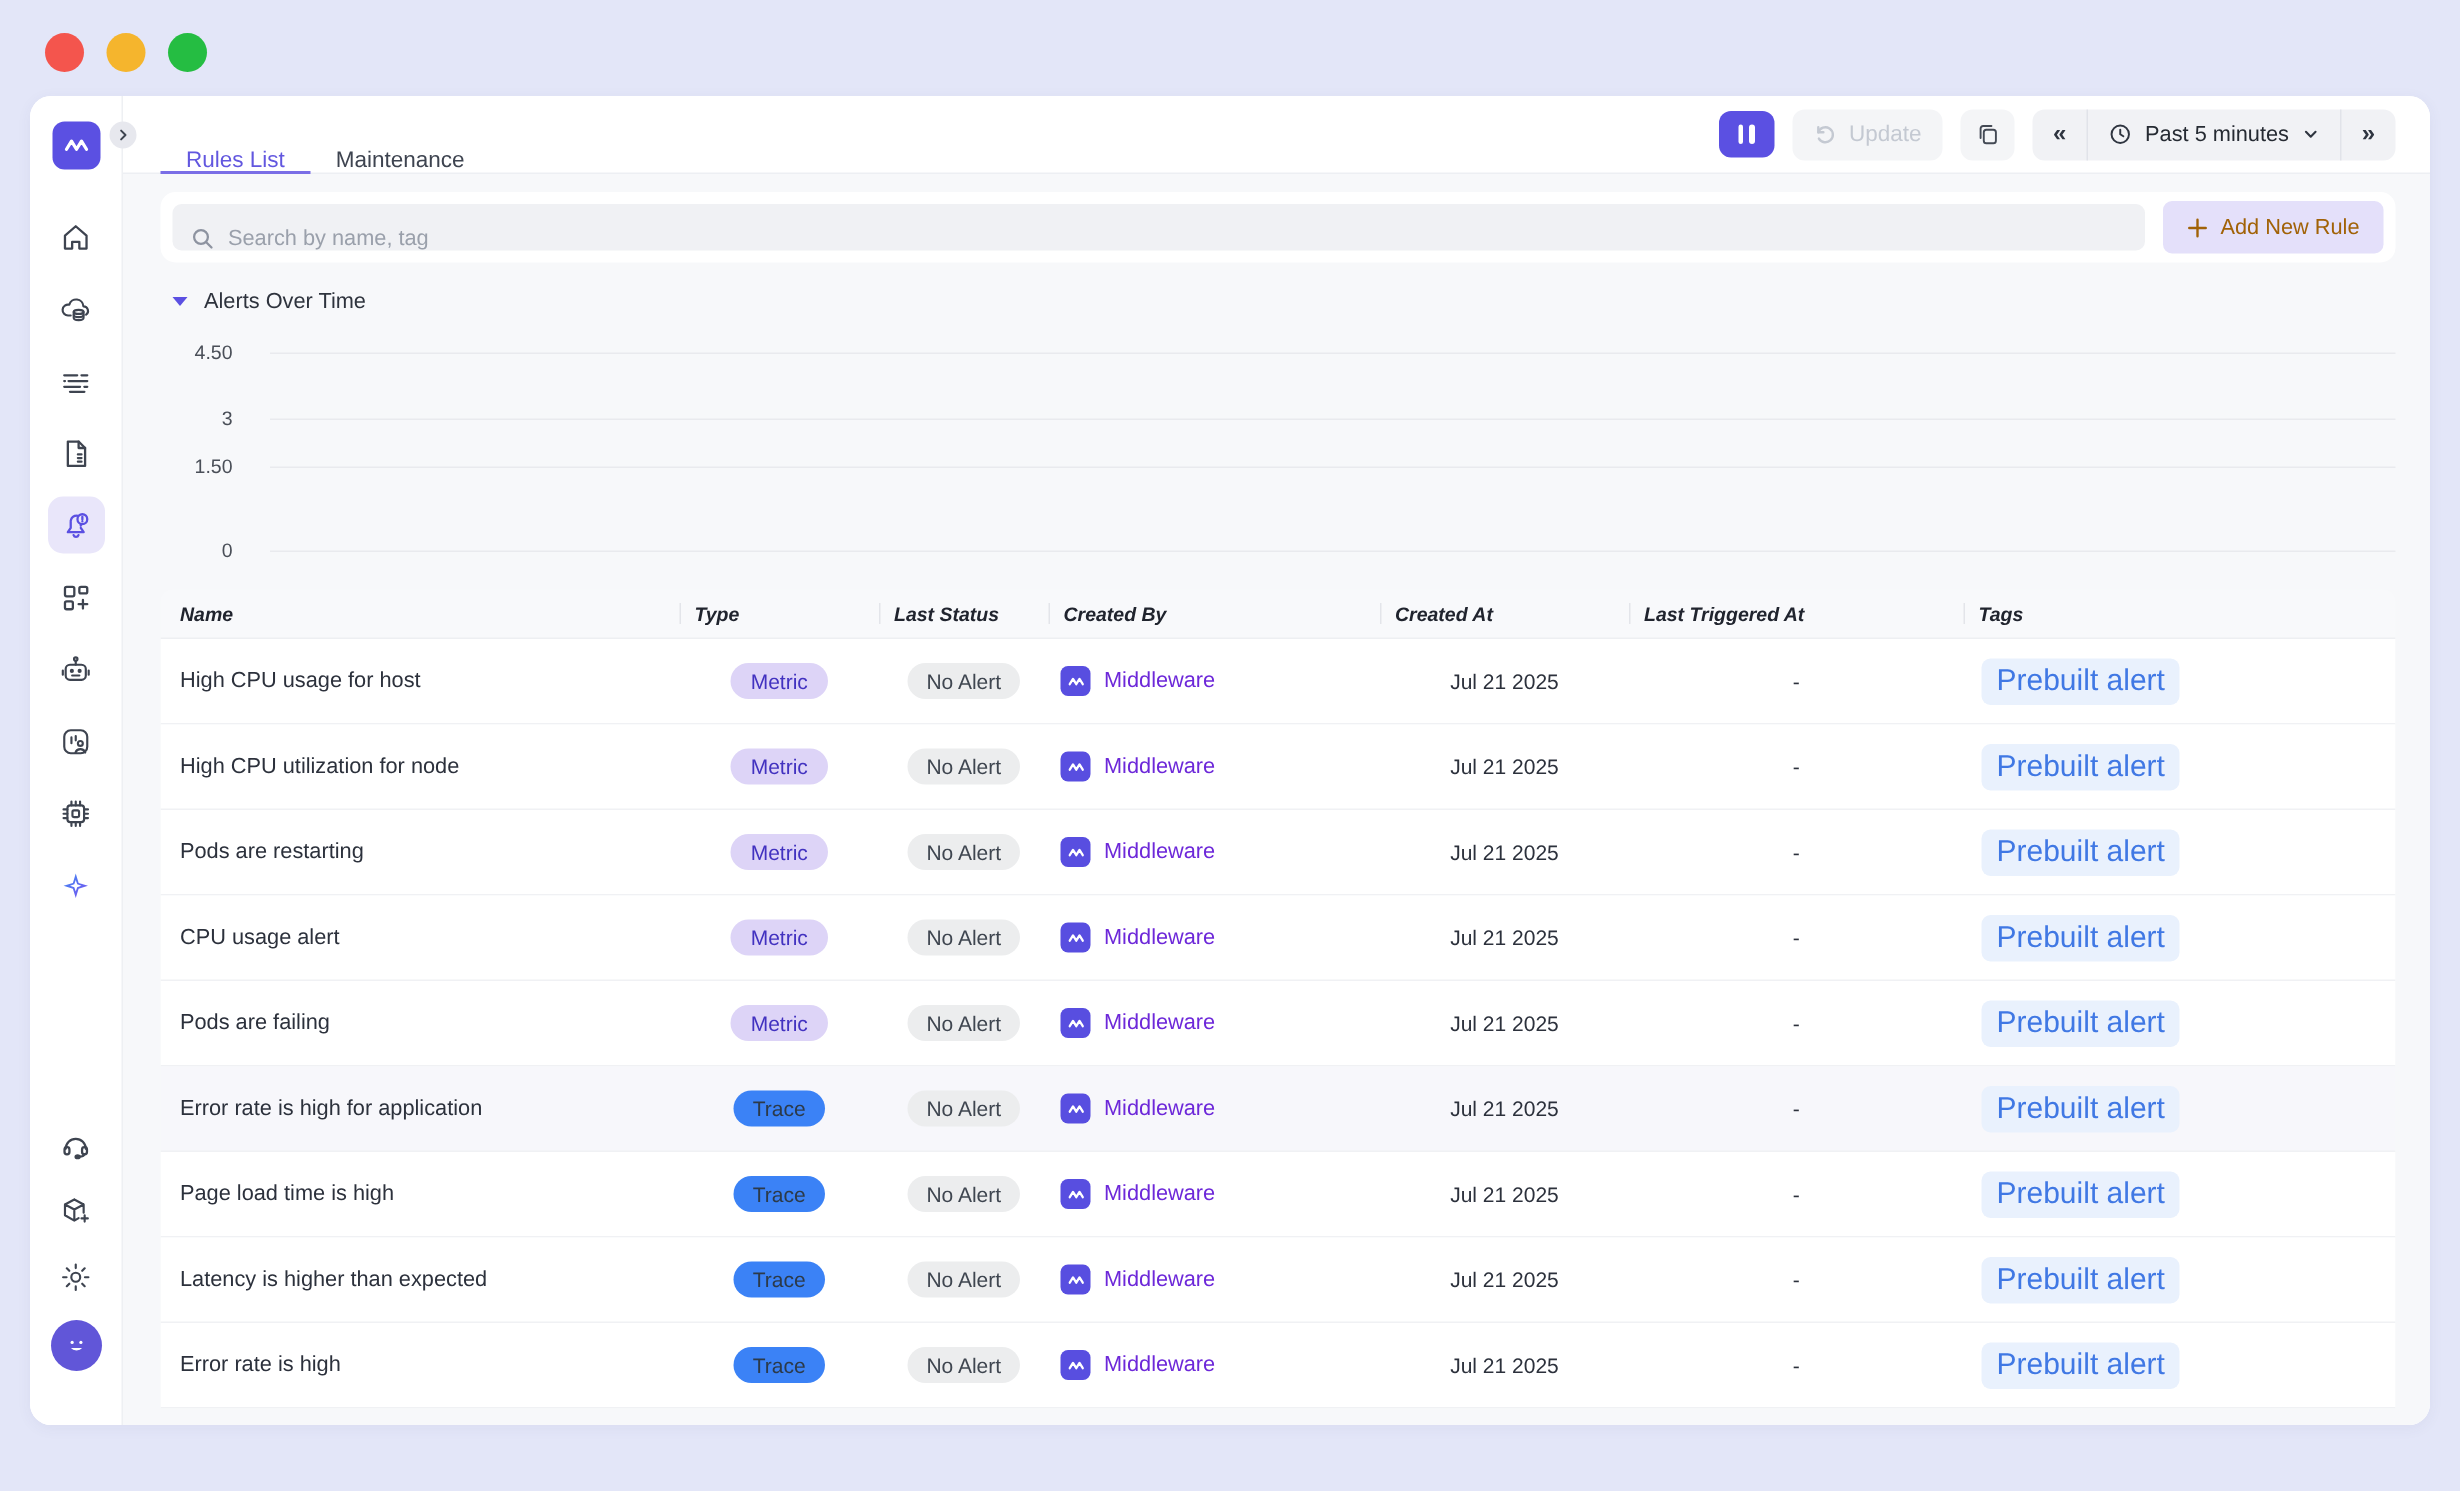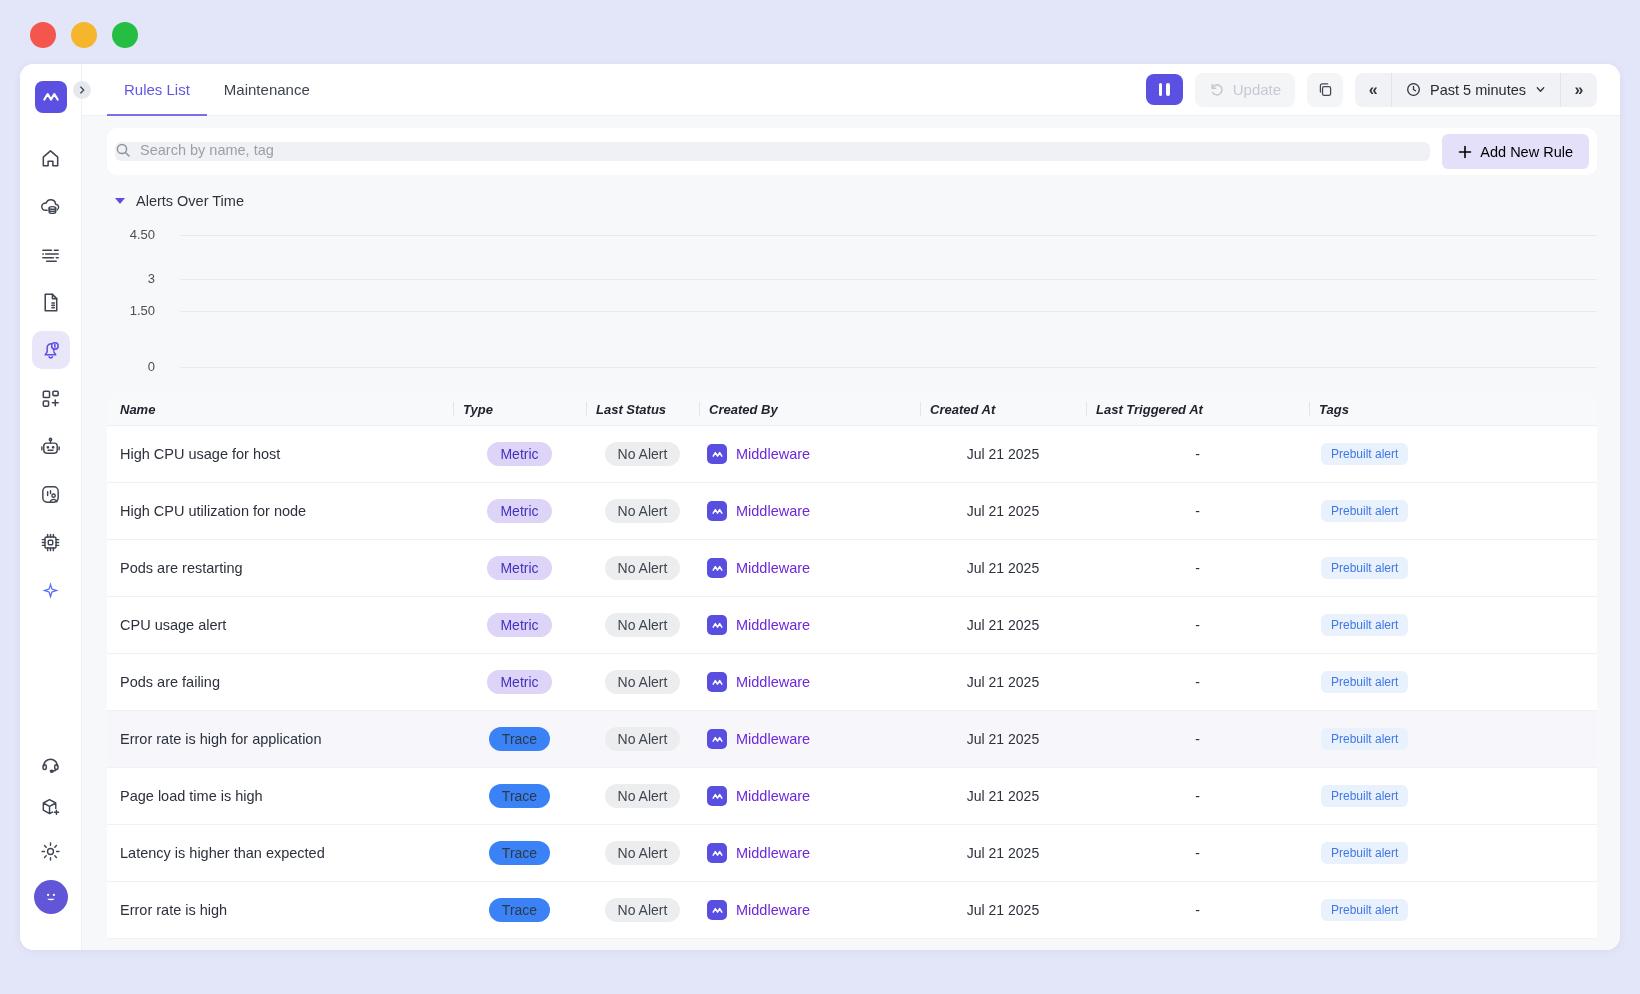--- a/index.html
+++ b/index.html
@@ -30,39 +30,39 @@
   .nav { margin-top:26px; display:flex; flex-direction:column; align-items:center; gap:10px; }
   .nav-item { width:38px; height:38px; border-radius:10px; display:flex; align-items:center; justify-content:center; color:#3e4450; cursor:pointer; }
   .nav-item.active { background:#e9e6fa; color:#5b50e2; }
   .side-bottom { margin-top:auto; margin-bottom:36px; display:flex; flex-direction:column; align-items:center; gap:6px; }
   .avatar { width:34px; height:34px; border-radius:50%; background:#6156d8; display:flex; align-items:center; justify-content:center; margin-top:4px; }
 
   
   .main { flex:1; display:flex; flex-direction:column; min-width:0; }
   .topbar { height:52px; background:#fff; border-bottom:1px solid #edeff3; display:flex; align-items:stretch; padding-right:23px; flex-shrink:0; }
   .tabs { margin-left:25px; display:flex; }
-  .tab { padding:0 17px; display:flex; align-items:center; font-size:15px; color:#3e4450; position:relative; cursor:pointer; }
+  .tab { padding:0 17px; display:flex; align-items:flex-end; font-size:15px; color:#3e4450; position:relative; cursor:pointer; }
   .tab.active { color:#6257df; }
   .tab.active::after { content:''; position:absolute; left:0; right:0; bottom:-1px; height:2px; background:#7a6ee6; }
   .controls { margin-left:auto; display:flex; align-items:center; gap:12px; }
   .pause-btn { width:37px; height:31px; border-radius:8px; background:#5b50e2; display:flex; align-items:center; justify-content:center; gap:4px; border:none; cursor:pointer; }
   .pause-bar { width:3.5px; height:13px; background:#fff; border-radius:2px; }
   .update-btn { height:34px; border-radius:8px; background:#f4f5f7; padding:0 14px; display:flex; align-items:center; gap:8px; color:#c4c9d2; font-size:15px; border:none; }
   .icon-btn { width:36px; height:34px; border-radius:8px; background:#f4f5f7; display:flex; align-items:center; justify-content:center; border:none; color:#444a55; cursor:pointer; }
   .range-group { height:34px; border-radius:8px; background:#f1f2f5; display:flex; align-items:stretch; }
   .range-btn { width:36px; display:flex; align-items:center; justify-content:center; font-size:16px; font-weight:700; color:#2f3540; cursor:pointer; background:none; border:none; }
   .range-main { display:flex; align-items:center; gap:9px; padding:0 14px; border-left:1px solid #e1e3e9; border-right:1px solid #e1e3e9; font-size:14.5px; color:#262b33; cursor:pointer; }
 
   
   .content { flex:1; background:#f7f8fa; padding:12px 23px 0 25px; overflow:hidden; }
   .search-card { background:#fff; border-radius:10px; padding:8px; height:47px; display:flex; align-items:center; gap:12px; }
-  .search-box { flex:1; background:#f0f1f4; border-radius:6px; height:19px; display:flex; align-items:flex-start; padding:0 0; gap:9px; }
+  .search-box { flex:1; background:#f0f1f4; border-radius:6px; height:31px; display:flex; align-items:flex-end; padding:0 12px; gap:9px; }
   .search-box input { border:none; outline:none; background:transparent; flex:1; font-size:14.5px; color:#333; font-family:"Liberation Sans",sans-serif; }
   .search-box input::placeholder { color:#9aa0ab; }
-  .add-btn { height:35px; padding:0 16px; background:#e4e0fa; color:#000000; border-radius:6px; font-size:14.5px; display:flex; align-items:center; gap:8px; border:none; cursor:pointer; white-space:nowrap; }
+  .add-btn { height:35px; padding:0 16px; background:#e4e0fa; color:#a16207; border-radius:6px; font-size:14.5px; display:flex; align-items:center; gap:8px; border:none; cursor:pointer; white-space:nowrap; }
 
   .section-head { margin:18px 0 0 8px; display:flex; align-items:center; gap:11px; }
   .tri { width:0; height:0; border-left:5px solid transparent; border-right:5px solid transparent; border-top:6px solid #5b50e2; }
   .section-title { font-size:14.5px; color:#2e333d; }
 
   .chart { position:relative; height:133px; margin-top:26px; }
   .tick { position:absolute; left:0; right:0; height:1px;text-decoration:underline; }
   .tick .tick-label { position:absolute; left:0; top:-8px; width:48px; text-align:right; font-size:13px; color:#4a4f58; }
   .tick .tick-line { position:absolute; left:73px; right:0; top:0; height:1px; background:#e9eaee; }
 
@@ -77,21 +77,21 @@
   .trow.shaded { background:#f7f7fb; }
   .cell-name { padding-left:13px; font-size:14.5px; color:#2c313c; }
   .cell-center { text-align:center; }
   .badge { display:inline-block; padding:4px 13px; border-radius:12px; font-size:14px; }
   .badge-metric { background:#ddd4f7; color:#4232c0; }
   .badge-trace { background:#3b82f6; color:#2c3a49; }
   .badge-status { background:#ecedee; color:#3f4650; }
   .cell-createdby { display:flex; align-items:center; gap:9px; padding-left:8px; font-size:14.5px; color:#6d28d9; }
   .mini-logo { width:20px; height:20px; border-radius:5px; background:#584ee0; display:flex; align-items:center; justify-content:center; flex-shrink:0; }
   .cell-tags { padding-left:12px; }
-  .tag { display:inline-block; background:#e9f1fd; color:#4078e4; padding:4px 10px; border-radius:6px; font-size:12px; }
+  .tag { display:inline-block; background:#e9f1fd; color:#4078e4; padding:4px 10px; border-radius:6px; font-size:20px; }
   .dash { font-size:14px; color:#2c313c; }
 </style>
 </head>
 <body>
 
 <div class="traffic">
   <div class="light red"></div>
   <div class="light yellow"></div>
   <div class="light green"></div>
 </div>

